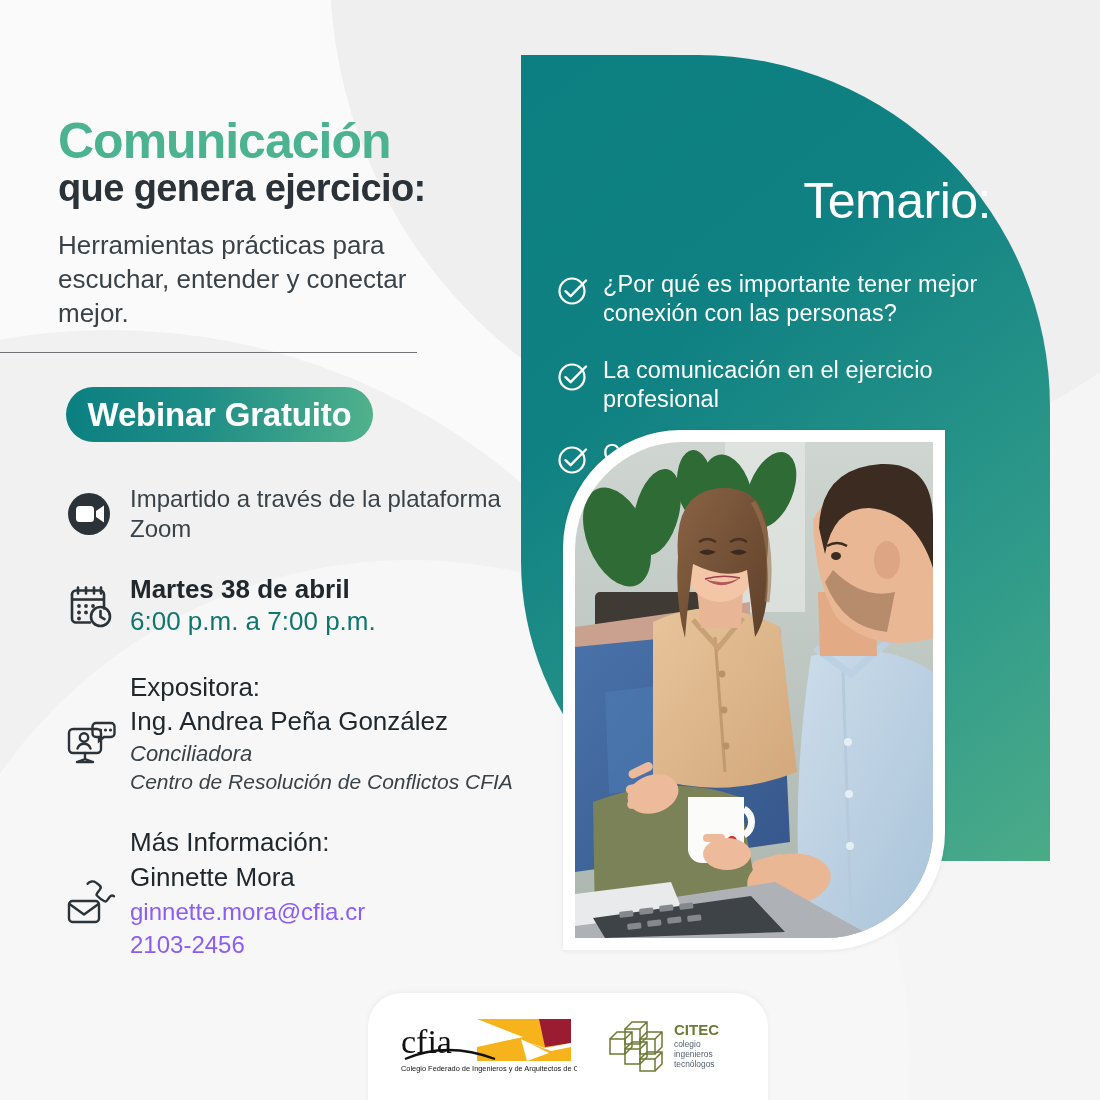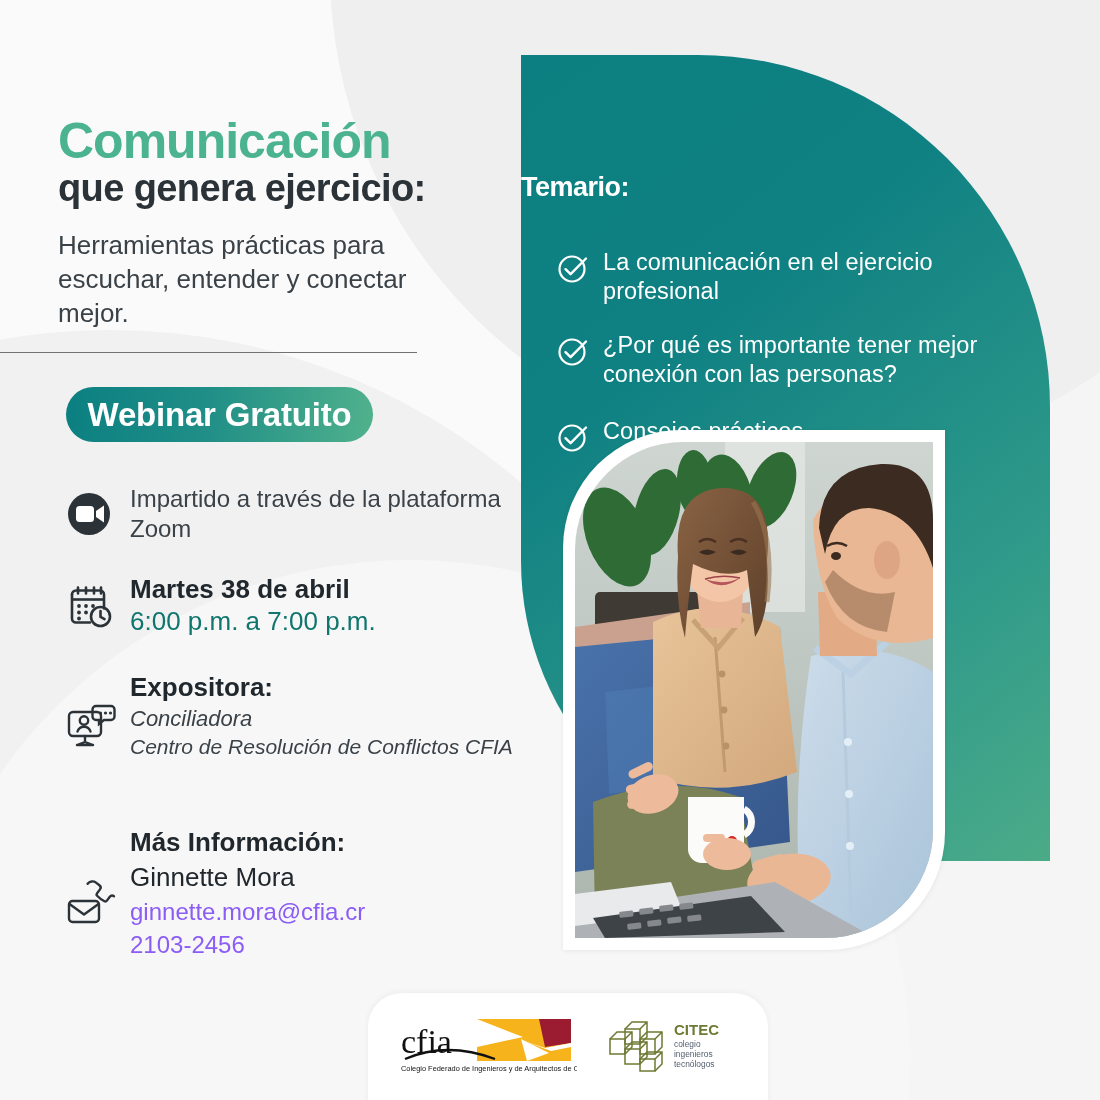--- a/index.html
+++ b/index.html
@@ -39,22 +39,22 @@
 
   
   .teal-panel{
     position:absolute;left:521px;top:55px;
     width:529px;height:806px;
     background:linear-gradient(142deg,#0b7f81 0%,#108183 34%,#2f9a8a 72%,#4bab88 100%);
     border-radius:0 352px 0 300px;
   }
   .panel-title{
     position:absolute;left:0;top:117px;width:470px;
-    text-align:left;
-    color:#ffffff;font-size:27px;font-weight:bold;
+    text-align:right;
+    color:#ffffff;font-size:50px;font-weight:normal;
     letter-spacing:-.5px;
   }
   .topic-list{
     position:absolute;left:35px;top:193px;width:480px;
   }
   .topic{
     display:flex;align-items:flex-start;
     margin-bottom:25px;
   }
   .check-icon{
@@ -115,21 +115,21 @@
   .info-icon svg{display:block;}
 
   .r-zoom{left:8px;top:484px;}
   .zoom-text{color:#3a4248;font-size:24px;line-height:30px;}
 
   .r-date{left:8px;top:573px;}
   .date-strong{color:#21282d;font-size:26px;font-weight:bold;line-height:32px;}
   .date-time{color:#0f766e;font-size:26px;line-height:33px;}
 
   .r-speaker{left:8px;top:670px;}
-  .lbl-strong{color:#21282d;font-size:26px;font-weight:bold;line-height:34px;}
+  .lbl-strong{color:#21282d;font-size:26px;font-weight:normal;line-height:34px;}
   .speaker-name{color:#21282d;font-size:26px;line-height:35px;}
   .speaker-role{color:#3a4248;font-size:22px;font-style:italic;line-height:29px;}
   .speaker-org{color:#3a4248;font-size:21px;font-style:italic;line-height:28px;}
 
   .r-contact{left:8px;top:825px;}
   .contact-name{color:#21282d;font-size:26px;line-height:36px;}
   .contact-line{color:#8b5cf6;font-size:24px;line-height:33px;}
 
   
   .footer-card{
@@ -151,38 +151,38 @@
   <div class="bg-swoosh-a"></div>
   <div class="bg-swoosh-d"></div>
   <div class="bg-swoosh-b"></div>
   <div class="bg-swoosh-c"></div>
 
   <div class="teal-panel">
     <div class="panel-title">Temario:</div>
 
     <div class="topic-list">
 
+      <div class="topic" style="margin-bottom:28px;margin-top:22px;">
+        <span class="check-icon">
+          <svg viewBox="0 0 34 34" fill="none">
+            <circle cx="16" cy="18" r="12.5" stroke="#ffffff" stroke-width="2.2"></circle>
+            <path d="M9.5 18.2 L14.6 23.2 L30 7.5" stroke="#ffffff" stroke-width="2.4" stroke-linecap="round" stroke-linejoin="round"></path>
+          </svg>
+        </span>
+        <span class="topic-text">¿Por qué es importante tener mejor conexión con las personas?</span>
+      </div>
+
       <div class="topic">
         <span class="check-icon">
           <svg viewBox="0 0 34 34" fill="none">
             <circle cx="16" cy="18" r="12.5" stroke="#ffffff" stroke-width="2.2"></circle>
             <path d="M9.5 18.2 L14.6 23.2 L30 7.5" stroke="#ffffff" stroke-width="2.4" stroke-linecap="round" stroke-linejoin="round"></path>
           </svg>
         </span>
         <span class="topic-text">La comunicación en el ejercicio profesional</span>
-      </div>
-
-      <div class="topic" style="margin-bottom:28px;margin-top:22px;">
-        <span class="check-icon">
-          <svg viewBox="0 0 34 34" fill="none">
-            <circle cx="16" cy="18" r="12.5" stroke="#ffffff" stroke-width="2.2"></circle>
-            <path d="M9.5 18.2 L14.6 23.2 L30 7.5" stroke="#ffffff" stroke-width="2.4" stroke-linecap="round" stroke-linejoin="round"></path>
-          </svg>
-        </span>
-        <span class="topic-text">¿Por qué es importante tener mejor conexión con las personas?</span>
       </div>
 
       <div class="topic" style="margin-top:18px;">
         <span class="check-icon">
           <svg viewBox="0 0 34 34" fill="none">
             <circle cx="16" cy="18" r="12.5" stroke="#ffffff" stroke-width="2.2"></circle>
             <path d="M9.5 18.2 L14.6 23.2 L30 7.5" stroke="#ffffff" stroke-width="2.4" stroke-linecap="round" stroke-linejoin="round"></path>
           </svg>
         </span>
         <span class="topic-text">Consejos prácticos</span>
@@ -374,20 +374,21 @@
           <path d="M30 3 h15 a3.5 3.5 0 0 1 3.5 3.5 v7 a3.5 3.5 0 0 1 -3.5 3.5 h-7 l-5 4 v-4 h-3 a3.5 3.5 0 0 1 -3.5 -3.5 v-7 A3.5 3.5 0 0 1 30 3 Z"></path>
           <g fill="#2b3338" stroke="none">
             <circle cx="34.5" cy="10" r="1.6"></circle>
               <circle cx="39.5" cy="10" r="1.6"></circle>
               <circle cx="44.5" cy="10" r="1.6"></circle>
           </g>
         </svg>
       </span>
       <span>
         <div class="lbl-strong">Expositora:</div>
+        <div class="speaker-name">Ing. Andrea Peña González</div>
         <div class="speaker-role">Conciliadora</div>
         <div class="speaker-org">Centro de Resolución de Conflictos CFIA</div>
       </span>
     </div>
 
     <div class="info-row r-contact">
       <span class="info-icon" style="margin-top:18px;">
         <svg width="50" height="50" viewBox="0 0 50 50" fill="none" stroke="#2b3338" stroke-width="2.4">
           <path d="M27 5 a6 6 0 0 1 8.5 0 l3 3 a3 3 0 0 1 0 4.2 l-3.4 3.4 a2 2 0 0 0 -.3 2.5
                    a26 26 0 0 0 6.5 6.5 a2 2 0 0 0 2.5 -.3 l3.4 -3.4 a3 3 0 0 1 4.2 0" stroke-linecap="round" stroke-linejoin="round" transform="translate(-4,2) rotate(-8 25 15)"></path>

